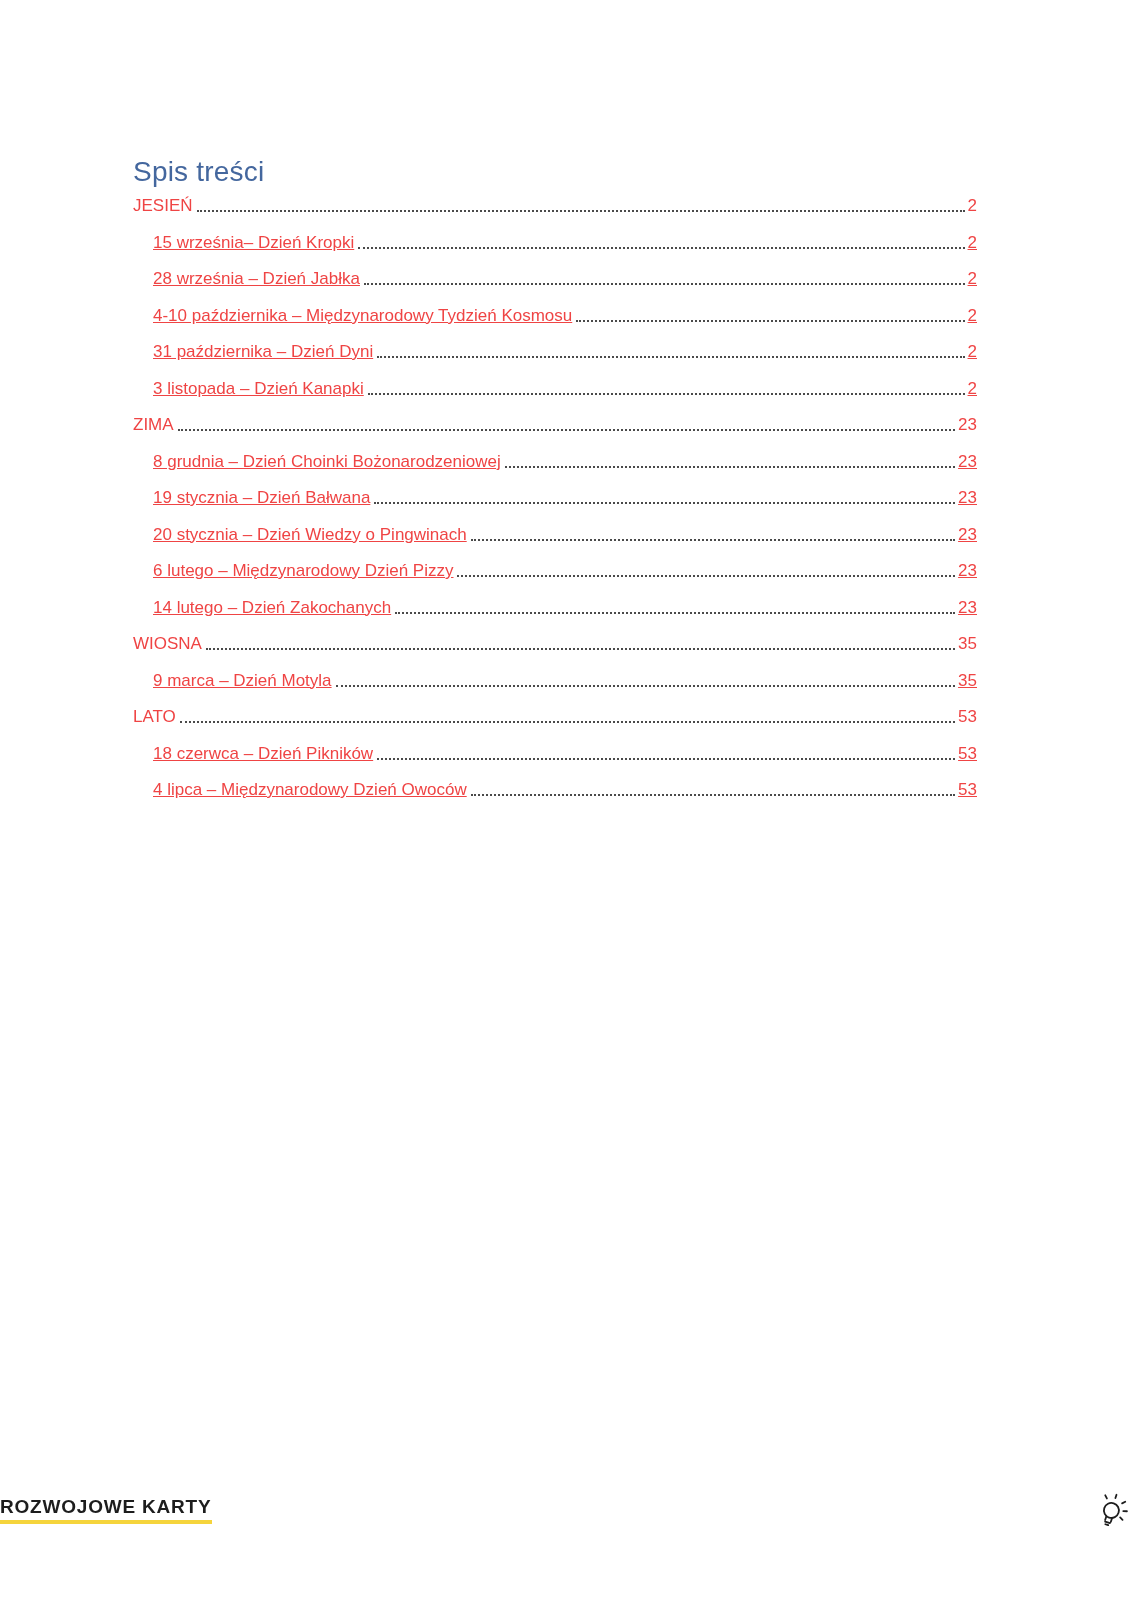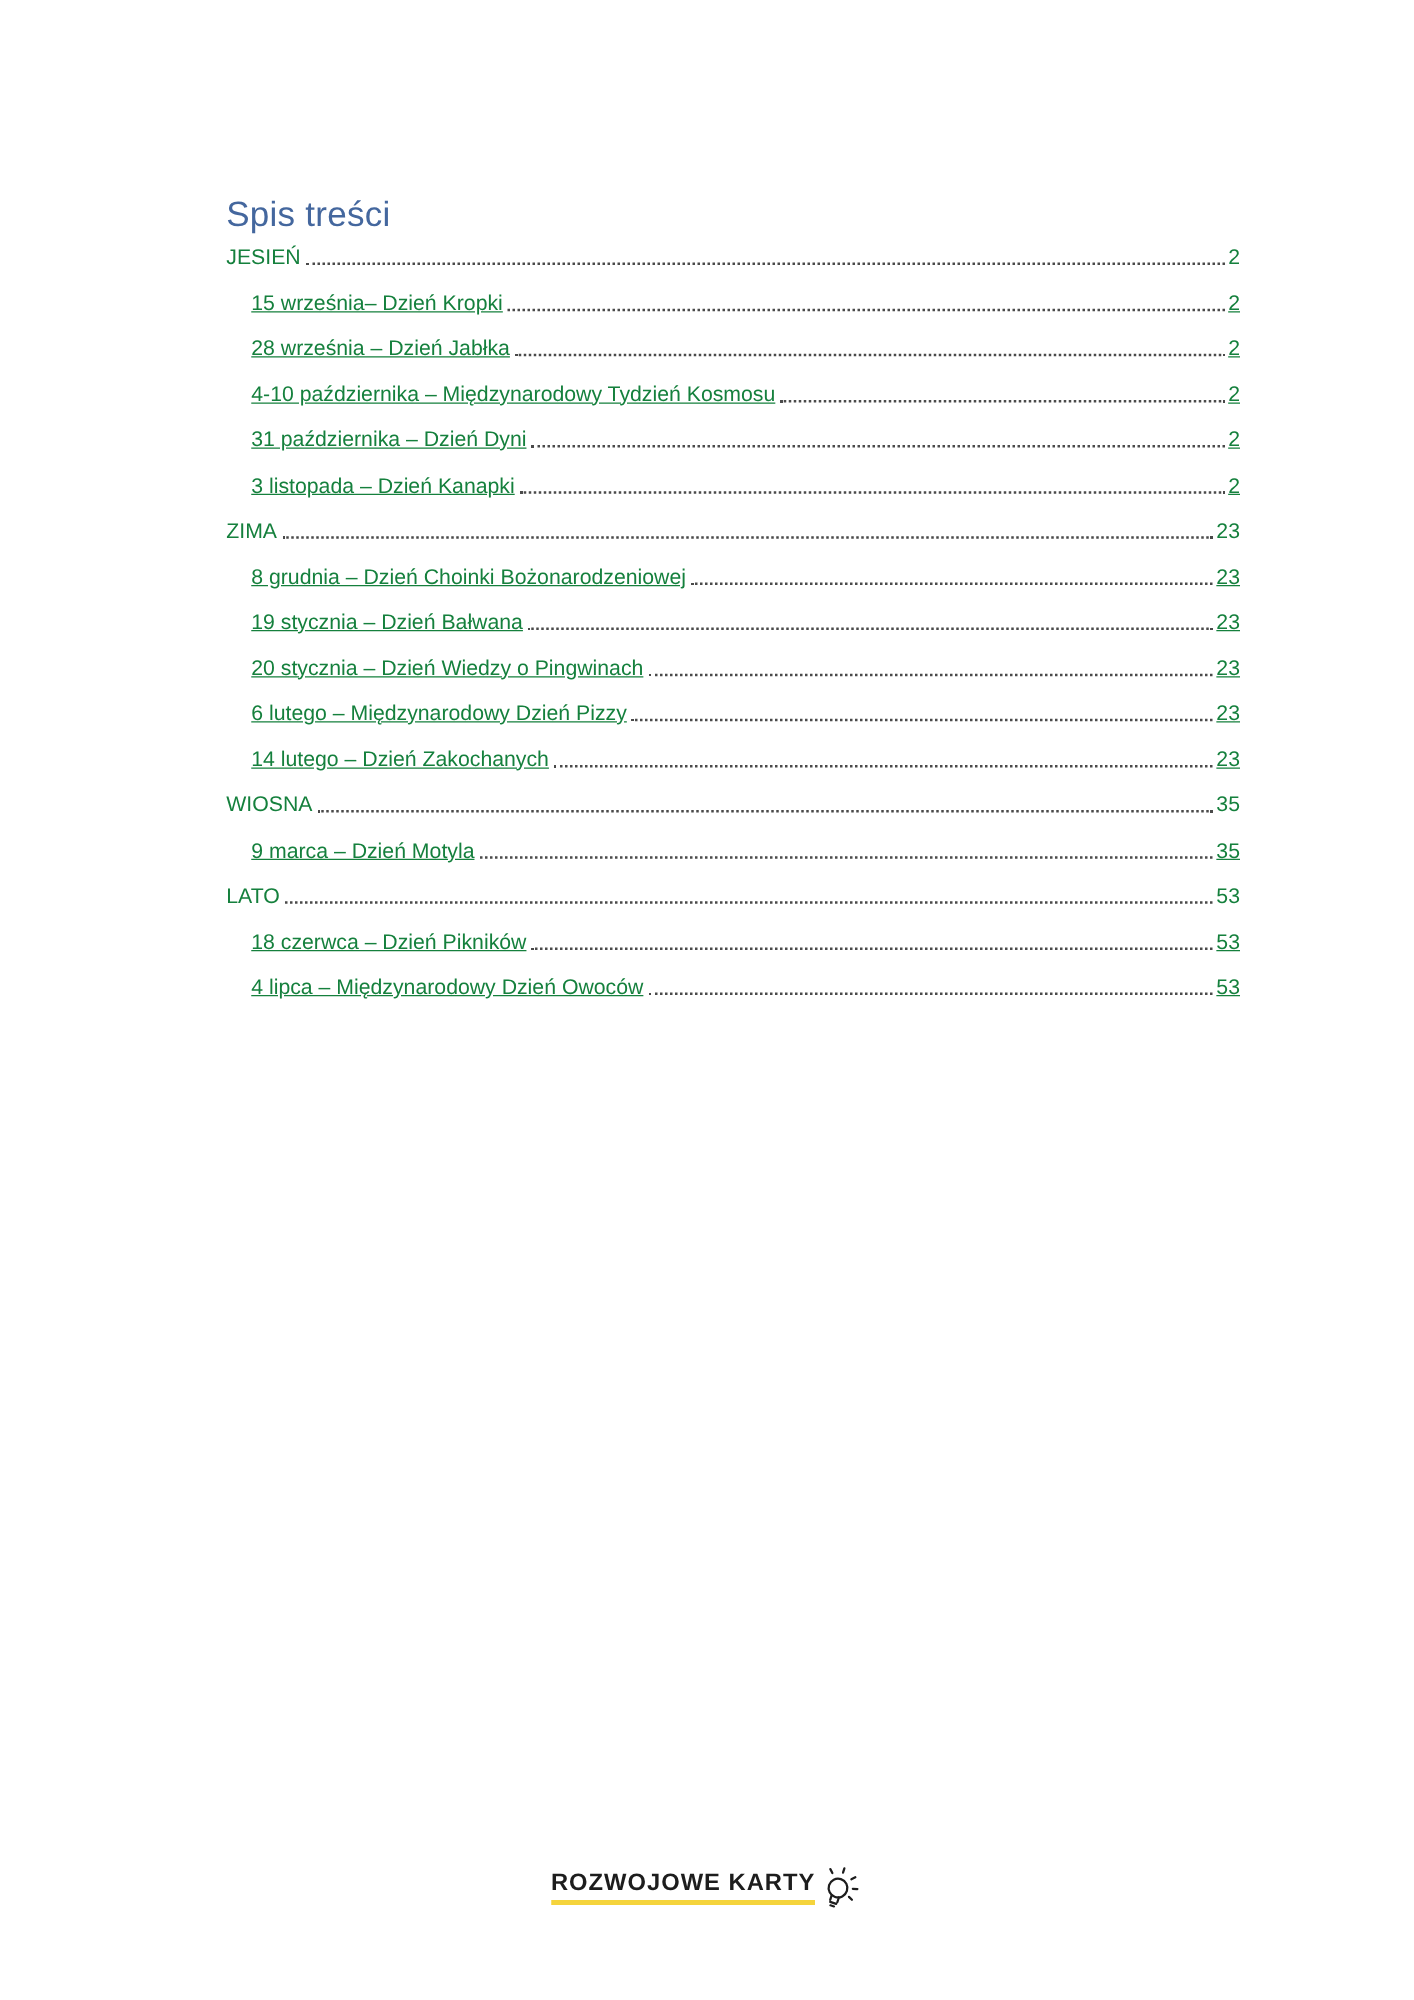--- a/index.html
+++ b/index.html
@@ -11,44 +11,43 @@
     width: 1131px;
     height: 1600px;
     background: #ffffff;
     margin: 0 auto;
     overflow: hidden;
   }
 
   .content {
     position: absolute;
     left: 133px;
-    right: 139px;
+    right: 154px;
     top: 155px;
-    margin-left: 48px;
   }
 
   .doc-title {
     font-family: "Liberation Sans", sans-serif;
     font-weight: 300;
     font-size: 28px;
     line-height: 34px;
     color: #44679E;
     letter-spacing: 0.2px;
     margin-bottom: 8px;
   }
 
   .toc { width: 100%; }
 
   .toc-row {
     display: flex;
     align-items: flex-end;
     margin-bottom: 19.5px;
     font-size: 17px;
     line-height: 17px;
-    color: #15803d;
+    color: #ef4444;
     cursor: pointer;
     justify-content: center;
   }
 
   .toc-row.level-2 { padding-left: 20px; text-decoration: underline; }
 
   .toc-label { white-space: nowrap; }
 
   .toc-leader {
     flex: 1;
@@ -58,21 +57,21 @@
   }
 
   .toc-page { white-space: nowrap; }
 
   .footer {
     position: absolute;
     left: 0;
     right: 0;
     top: 1496px;
     display: flex;
-    justify-content: center;
+    justify-content: space-between;
     align-items: flex-start;
   }
 
   .brand {
     font-weight: bold;
     font-size: 19px;
     line-height: 22px;
     letter-spacing: 0.8px;
     color: #1d1d1d;
     border-bottom: 4px solid #F5D43C;

